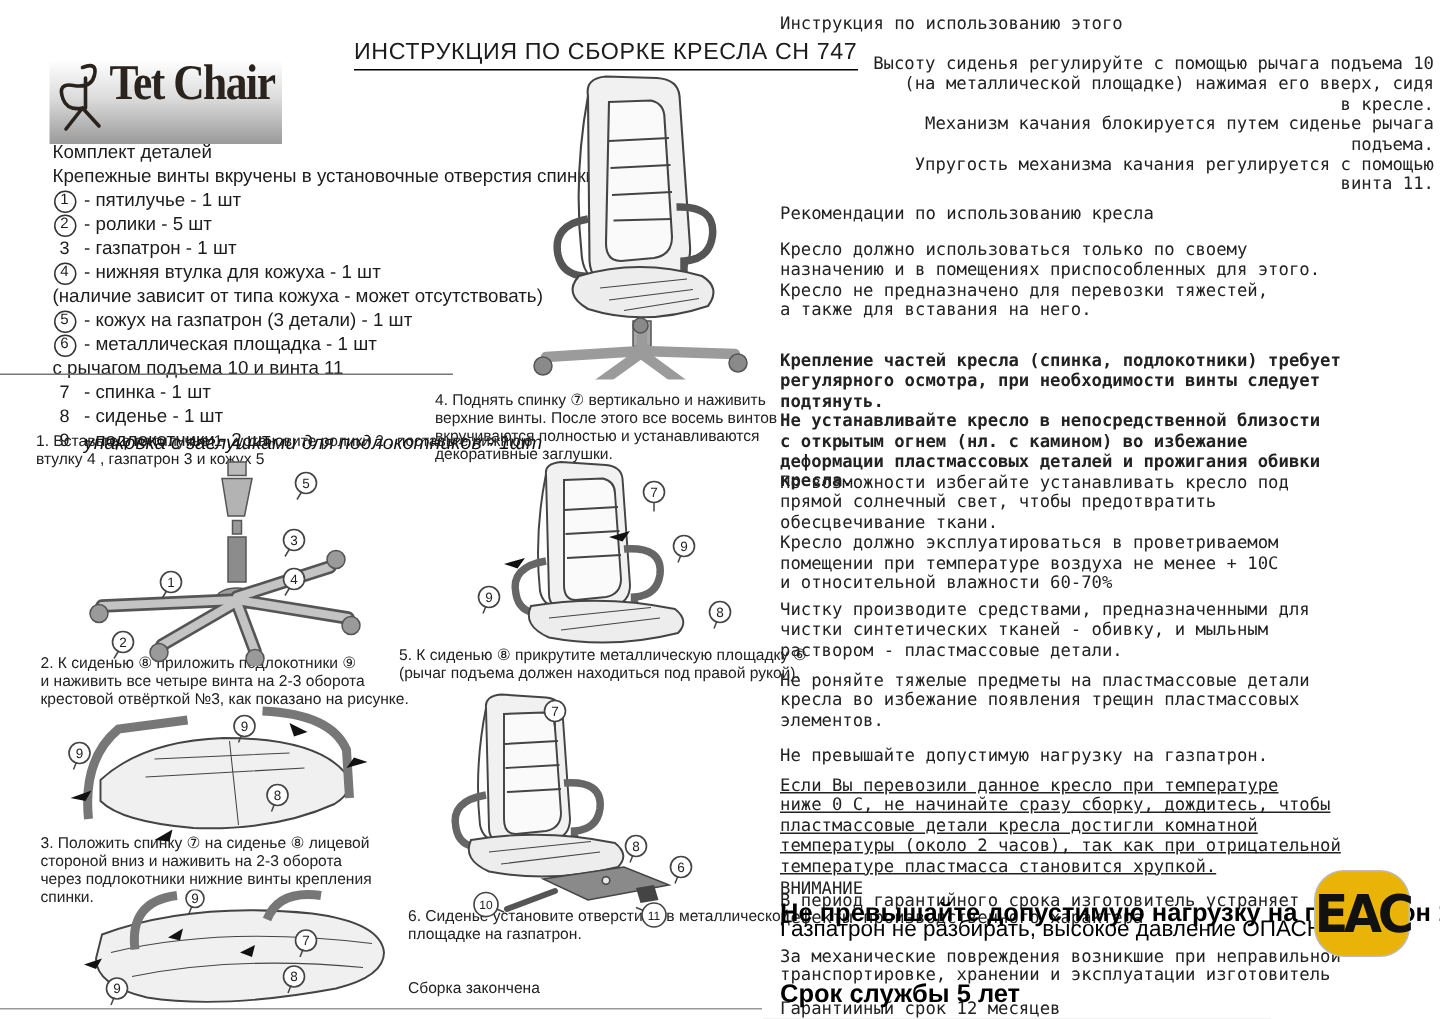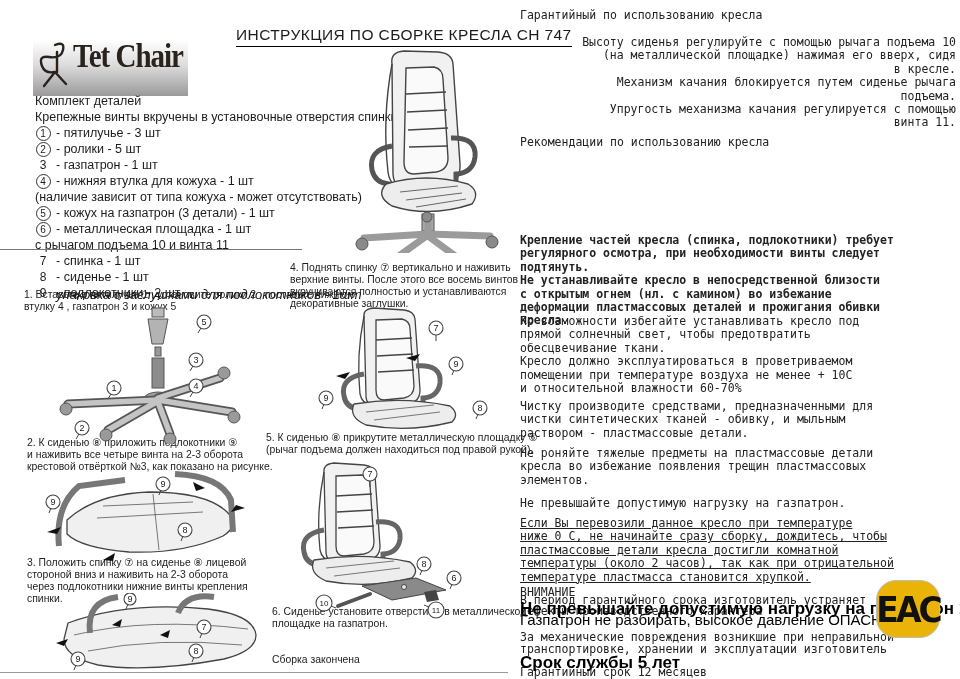--- a/index.html
+++ b/index.html
@@ -62,21 +62,21 @@
     <span class="logo-text">Tet Chair</span>
   </div>
 
   <div class="abs main-title">ИНСТРУКЦИЯ ПО СБОРКЕ КРЕСЛА СН 747</div>
 
   <div class="abs parts">
     <div class="heading">Комплект деталей</div>
     <div class="note">Крепежные винты вкручены в установочные отверстия спинки</div>
     <div class="prow">
         <span class="pnum circled"><span>1</span></span>
-        <span>- пятилучье - 3 шт</span>
+        <span>- пятилучье - 1 шт</span>
       </div>
     <div class="prow">
         <span class="pnum circled"><span>2</span></span>
         <span>- ролики - 5 шт</span>
       </div>
     <div class="prow">
         <span class="pnum">3</span>
         <span>- газпатрон - 1 шт</span>
       </div>
     <div class="prow">
@@ -345,29 +345,33 @@
         <text dy="3" style="font-size:8px">10</text>
         <line x1="7" y1="3" x2="12" y2="5"></line>
       </g>
     <g class="lbl" transform="translate(170,150)">
         <circle r="8"></circle>
         <text dy="3" style="font-size:8px">11</text>
         <line x1="-7" y1="-3" x2="-12" y2="-5"></line>
       </g>
   </svg>
 
-  <div class="abs mono rcol" style="top:9px;">Гарантийный по использованию  кресла</div>
+  <div class="abs mono rcol" style="top:9px;">Инструкция по использованию  этого</div>
   <div class="abs mono rcol" style="top:36px;text-align:right;">Высоту сиденья регулируйте с помощью  рычага подъема 10
 (на металлической площадке) нажимая его вверх, сидя
 в кресле.
 Механизм качания блокируется путем  сиденье рычага
 подъема.
 Упругость механизма качания регулируется с помощью
 винта 11.</div>
   <div class="abs mono rcol" style="top:136px;">Рекомендации по использованию  кресла</div>
+  <div class="abs mono rcol" style="top:160px;">Кресло должно использоваться только по своему
+назначению  и в помещениях приспособленных для этого.
+Кресло не предназначено для перевозки тяжестей,
+а также для вставания на него.</div>
   <div class="abs mono rcol" style="top:234px;font-weight:bold;">Крепление частей кресла (спинка, подлокотники) требует
 регулярного осмотра, при необходимости винты  следует
 подтянуть.
 Не устанавливайте кресло в непосредственной близости
 с открытым огнем (нл. с камином) во избежание
 деформации пластмассовых деталей и прожигания обивки
 кресла.</div>
   <div class="abs mono rcol" style="top:315px;">По возможности избегайте устанавливать кресло под
 прямой солнечный свет, чтобы предотвратить
 обесцвечивание ткани.

